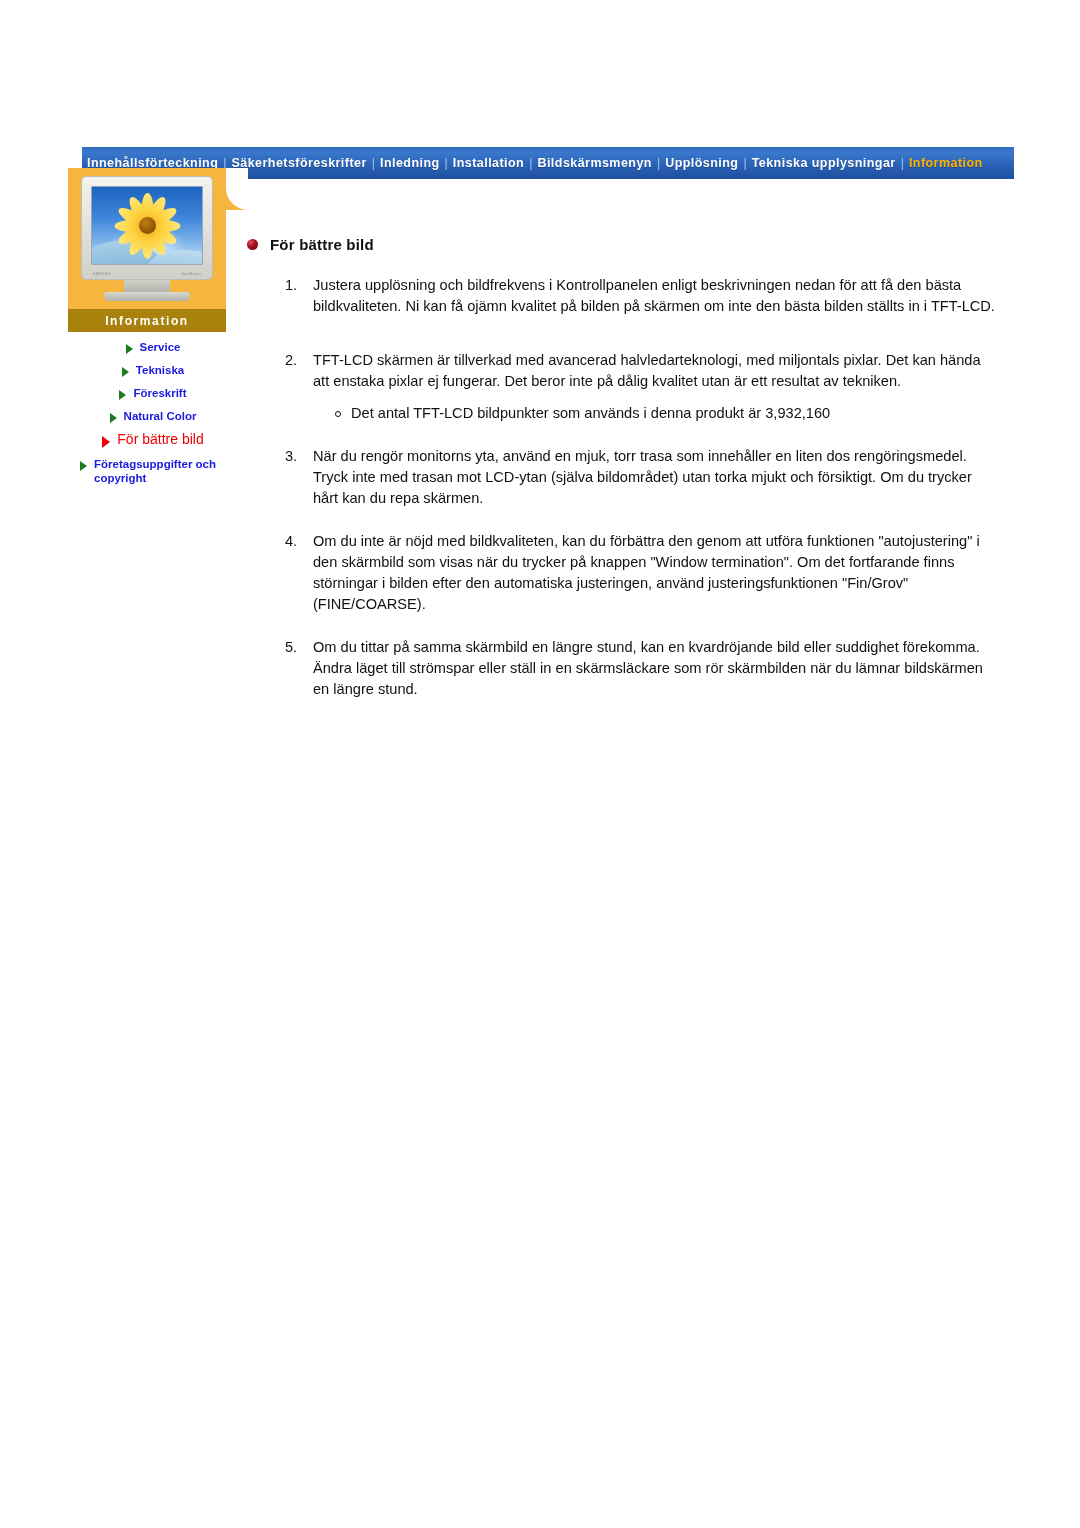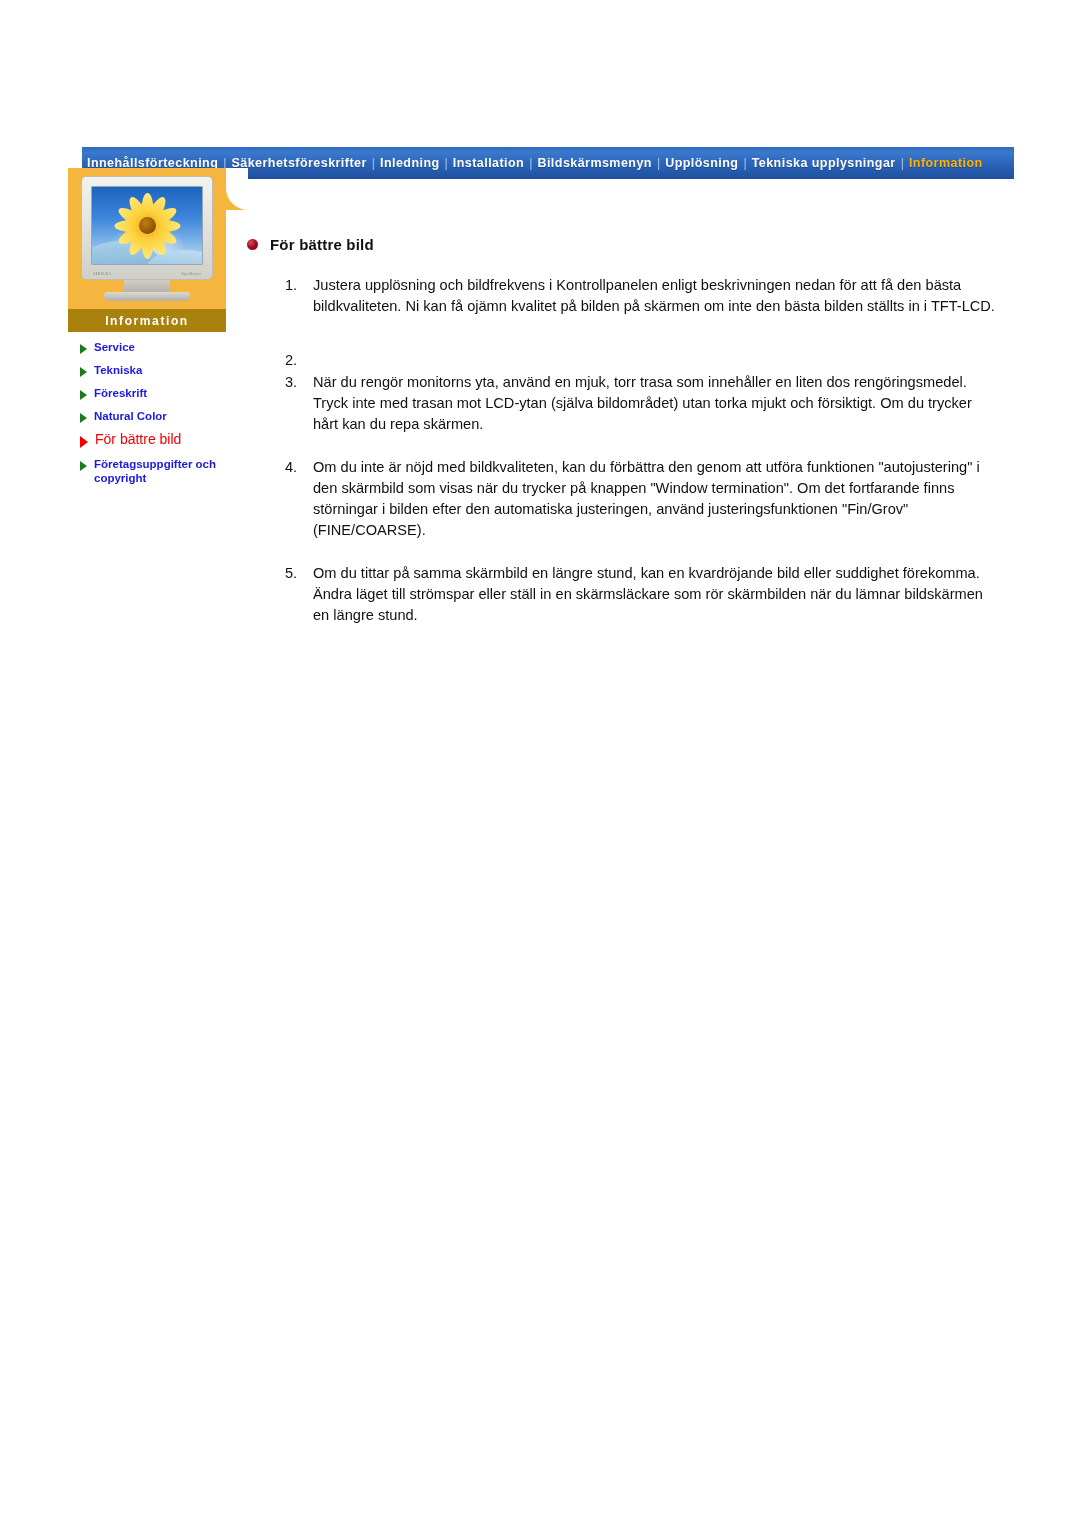--- a/index.html
+++ b/index.html
@@ -212,20 +212,21 @@
   
   #sidebar-list {
     margin-top: 8px;
     padding-left: 12px;
   }
   .side-item {
     display: flex;
     align-items: flex-start;
     margin-bottom: 9px;
     cursor: pointer;
+    justify-content: center;
   }
   .side-arrow {
     width: 0;
     height: 0;
     border-left: 7px solid #1e7a1e;
     border-top: 5px solid transparent;
     border-bottom: 5px solid transparent;
     margin-top: 4px;
     margin-right: 7px;
     flex: 0 0 auto;
@@ -410,21 +411,23 @@
 <div id="content">
   <div id="heading-row">
     <div id="heading-bullet"></div>
     <div id="heading-text">För bättre bild</div>
   </div>
   <div class="gap-after-step"></div>
   <ol class="steps" id="steps-list">
       <li class="step"><span class="num">1.</span><span style="white-space: pre-line;">Justera upplösning och bildfrekvens i Kontrollpanelen enligt beskrivningen nedan för att få den bästa bildkvaliteten. Ni kan få ojämn kvalitet på bilden på skärmen om inte den bästa bilden ställts in i TFT-LCD.</span><ul class="subs">
         </ul></li>
       <div class="gap-after-step"></div>
-      <li class="step"><span class="num">2.</span></li>
+      <li class="step"><span class="num">2.</span><span style="white-space: pre-line;">TFT-LCD skärmen är tillverkad med avancerad halvledarteknologi, med miljontals pixlar. Det kan hända att enstaka pixlar ej fungerar. Det beror inte på dålig kvalitet utan är ett resultat av tekniken.</span><ul class="subs">
+          <li>Det antal TFT-LCD bildpunkter som används i denna produkt är 3,932,160</li>
+        </ul></li>
       <div class="gap-after-step"></div>
       <li class="step"><span class="num">3.</span><span style="white-space: pre-line;">När du rengör monitorns yta, använd en mjuk, torr trasa som innehåller en liten dos rengöringsmedel. Tryck inte med trasan mot LCD-ytan (själva bildområdet) utan torka mjukt och försiktigt. Om du trycker hårt kan du repa skärmen.</span></li>
       <div class="gap-after-step"></div>
       <li class="step"><span class="num">4.</span><span style="white-space: pre-line;">Om du inte är nöjd med bildkvaliteten, kan du förbättra den genom att utföra funktionen "autojustering" i den skärmbild som visas när du trycker på knappen "Window termination". Om det fortfarande finns störningar i bilden efter den automatiska justeringen, använd justeringsfunktionen "Fin/Grov" (FINE/COARSE).</span></li>
       <div class="gap-after-step"></div>
       <li class="step"><span class="num">5.</span><span style="white-space: pre-line;">Om du tittar på samma skärmbild en längre stund, kan en kvardröjande bild eller suddighet förekomma.
 Ändra läget till strömspar eller ställ in en skärmsläckare som rör skärmbilden när du lämnar bildskärmen en längre stund.</span></li>
       <div class="gap-after-step"></div>
     </ol>
 </div>

